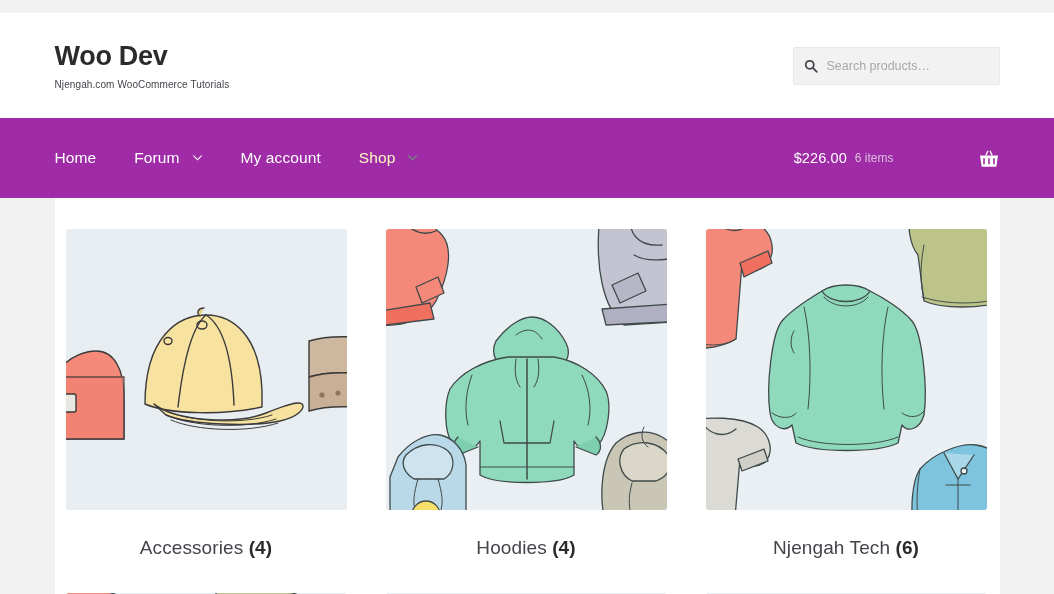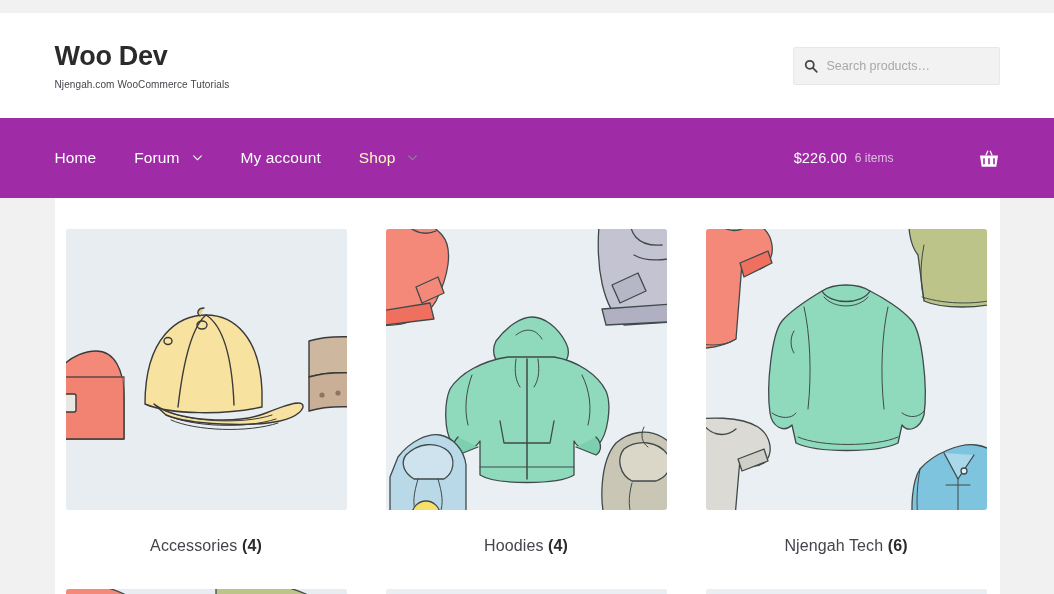--- a/index.html
+++ b/index.html
@@ -155,21 +155,21 @@
     width: 281px;
     height: 281px;
     border-radius: 3px;
     overflow: hidden;
     background: #e8edf1;
     display: block;
   }
   .cat-thumb svg { display: block; width: 281px; height: 281px; }
   .cat-title {
     text-align: center;
-    font-size: 16px;
+    font-size: 19px;
     color: #43454b;
     margin-top: 27px;
     letter-spacing: 0.1px;
   }
   .cat-count { font-weight: bold; color: #2b2b2b; }
 </style>
 </head>
 <body>
 
 <header class="site-header">

